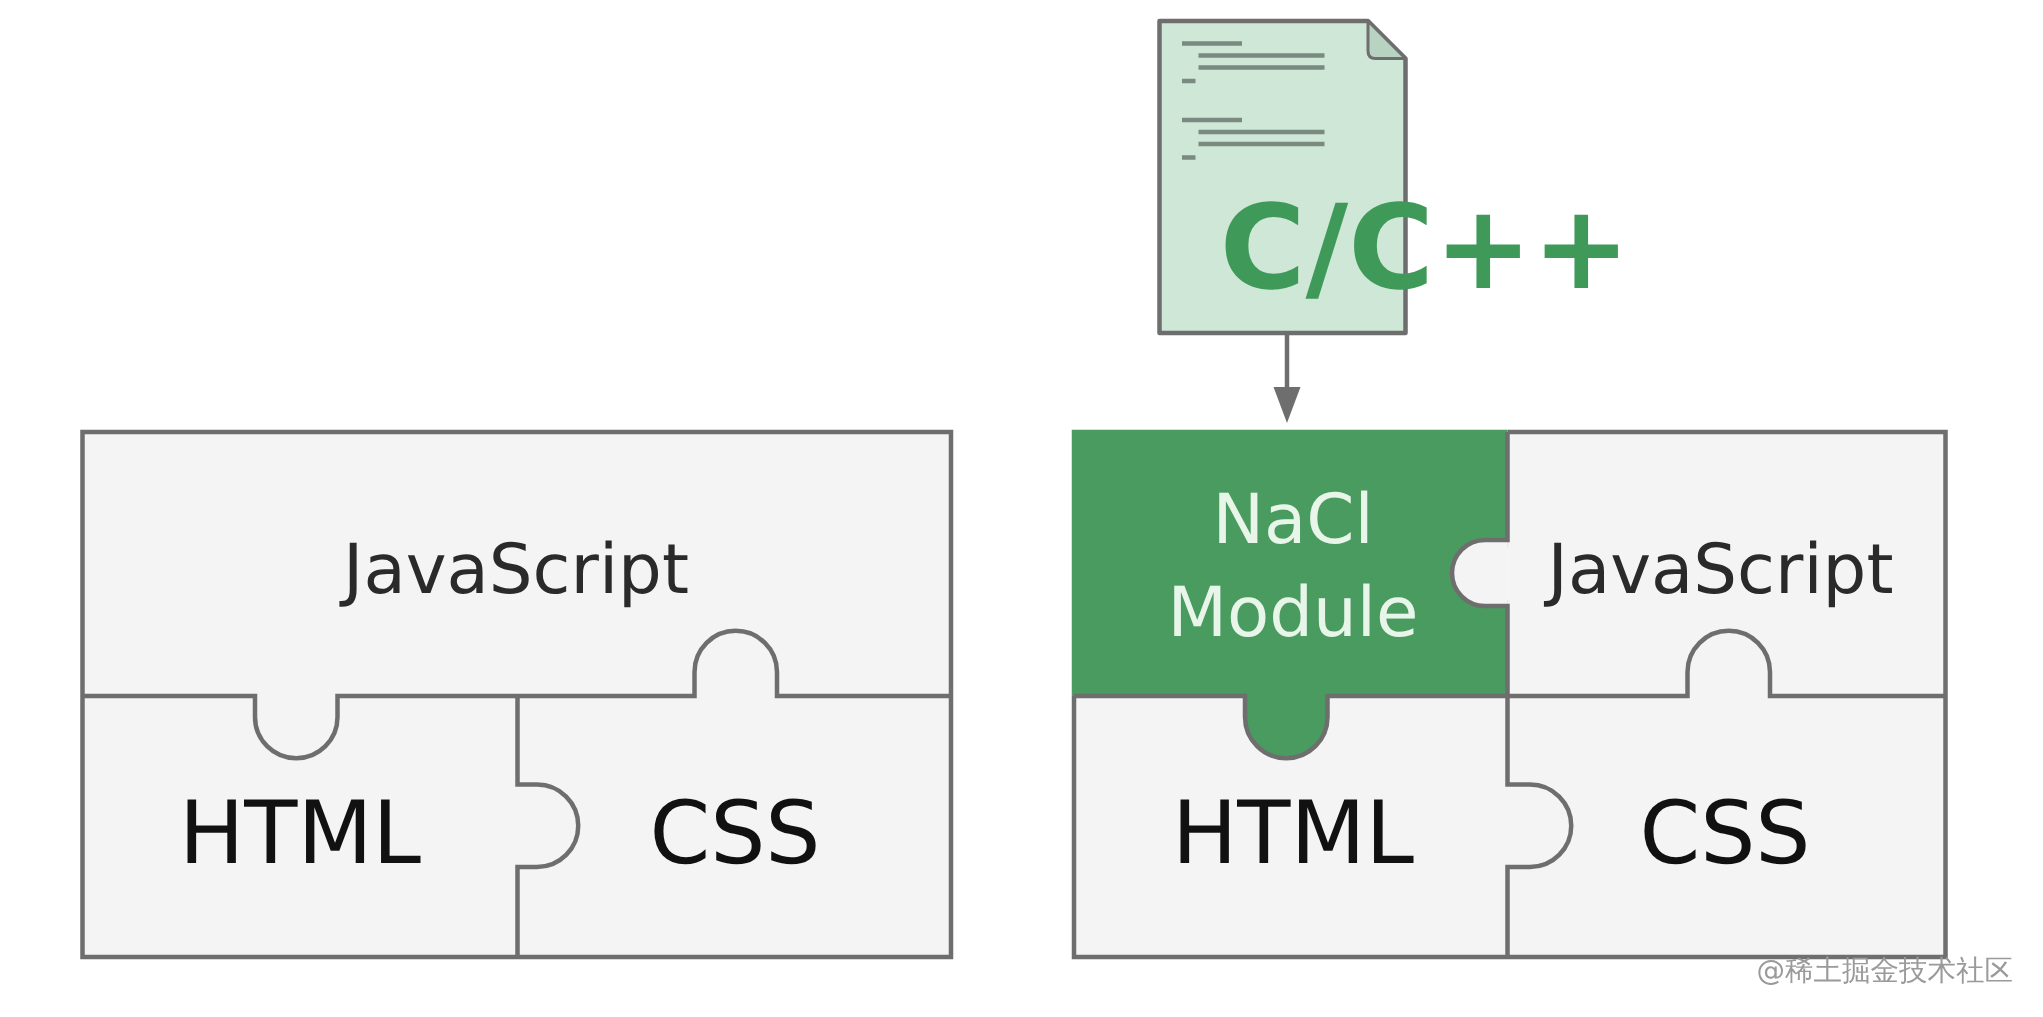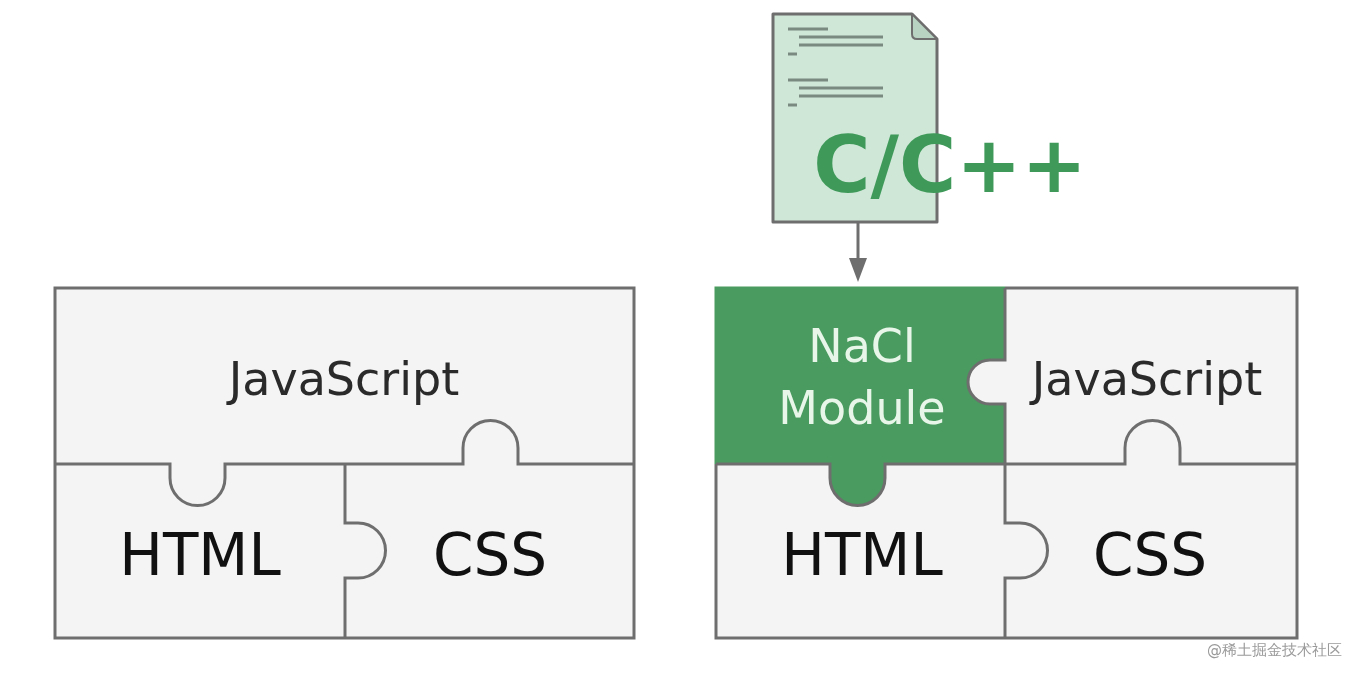--- a/index.html
+++ b/index.html
@@ -1,19 +1,19 @@
 <!DOCTYPE html>
 <html><head>
 <meta charset="utf-8">
 <style>
   html, body { margin: 0; padding: 0; background: #ffffff; }
   body { width: 1362px; height: 678px; position: relative; overflow: hidden; font-family: "DejaVu Sans", sans-serif; }
   svg#diagram { position: absolute; left: 0; top: 0; }
   .lbl { font-family: "DejaVu Sans", sans-serif; }
-  .watermark { position: absolute; right: 20px; bottom: 18px; font-size: 15px; color: #9a9a9a; font-family: "DejaVu Sans", sans-serif; }
+  .watermark { position: absolute; right: 20px; bottom: 18px; font-size: 19px; color: #9a9a9a; font-family: "DejaVu Sans", sans-serif; }
 </style>
 </head>
 <body>
 
 <svg id="diagram" width="1362" height="678" viewBox="0 0 1362 678" xmlns="http://www.w3.org/2000/svg">
 
   <g>
 
     <path d="M55,288 H634 V464 H518 V448 A27.5,27.5 0 0 0 463,448 V464 H225 V478 A27.5,27.5 0 0 1 170,478 V464 H55 Z" fill="#f4f4f4" stroke="none"></path>
 

